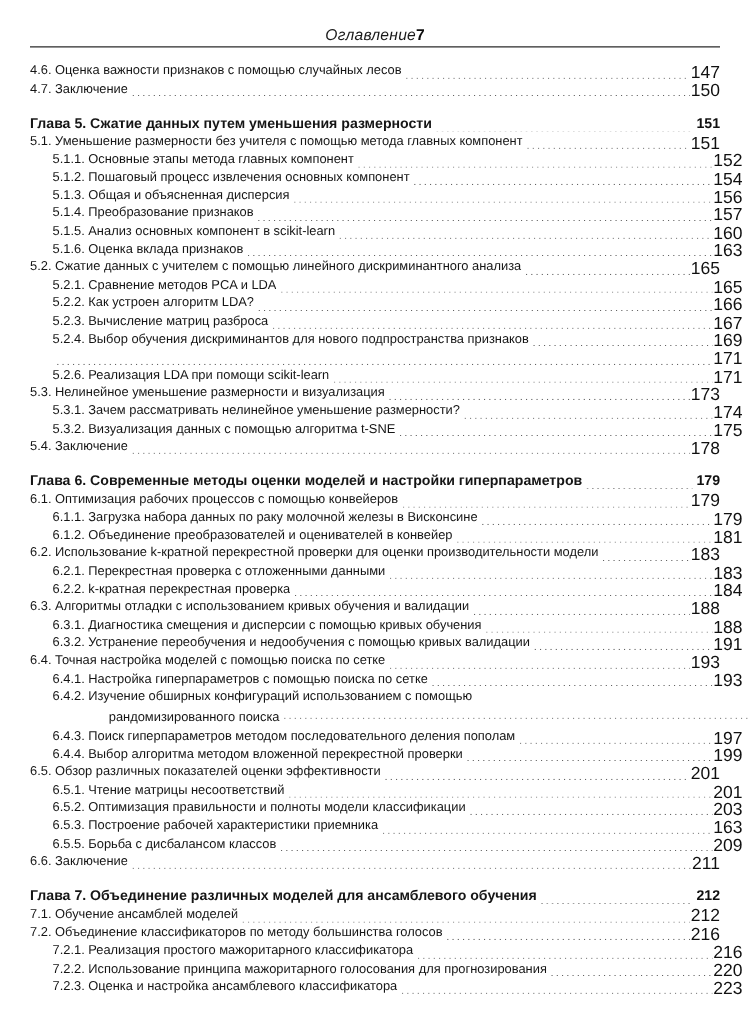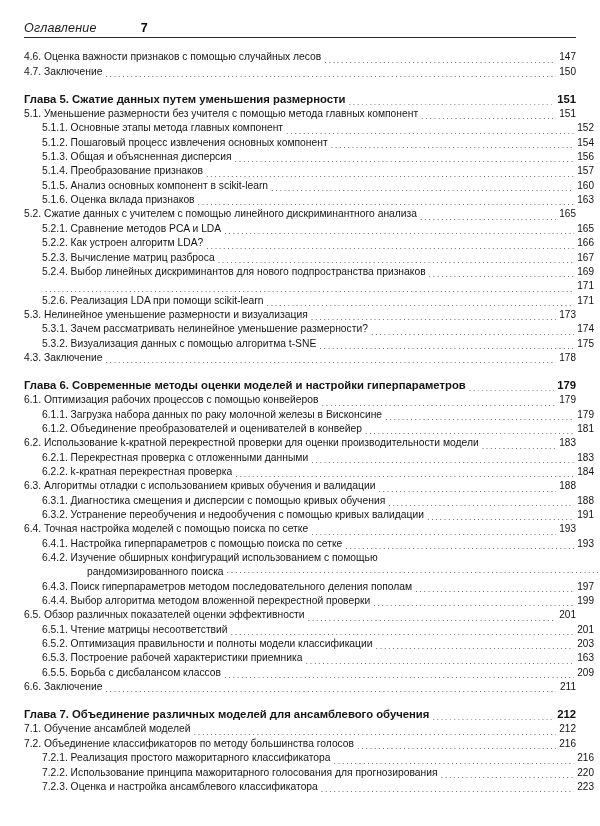--- a/index.html
+++ b/index.html
@@ -21,25 +21,24 @@
     width: 600px;
     height: 826px;
     box-sizing: border-box;
     padding: 0 24px;
   }
 
   
   .running-head {
     display: flex;
     align-items: flex-end;
-    justify-content: flex-start;
+    justify-content: center;
     height: 34px;
     padding-top: 13px;
     box-sizing: border-box;
-    gap: 44px;
   }
   .running-head-title {
     font-style: italic;
     font-size: 12.5px;
     letter-spacing: 0.2px;
     color: #1a1a1a;
     line-height: 1;
   }
   .running-head-page {
     font-weight: bold;
@@ -91,21 +90,21 @@
     font-size: 9px;
     letter-spacing: -0.4px;
     color: #5d5d5d;
     white-space: nowrap;
   }
 
   .toc-page {
     flex: 0 0 auto;
     text-align: right;
     min-width: 19px;
-    font-size: 10px;
+    font-size: 14px;
     color: #101010;
   }
 
   
   .lvl-chapter { padding-left: 0px; }
   .lvl-2       { padding-left: 0px; }
   .lvl-3       { padding-left: 18px; }
 
   
   .toc-entry.chapter {
@@ -216,21 +215,21 @@
         <span class="toc-label">5.2.2. Как устроен алгоритм LDA?</span>
         <span class="toc-dots"></span>
         <span class="toc-page">166</span>
       </div>
       <div class="toc-entry lvl-3">
         <span class="toc-label">5.2.3. Вычисление матриц разброса</span>
         <span class="toc-dots"></span>
         <span class="toc-page">167</span>
       </div>
       <div class="toc-entry lvl-3">
-        <span class="toc-label">5.2.4. Выбор линейных дискриминантов для нового подпространства признаков</span>
+        <span class="toc-label">5.2.4. Выбор обучения дискриминантов для нового подпространства признаков</span>
         <span class="toc-dots"></span>
         <span class="toc-page">169</span>
       </div>
       <div class="toc-entry lvl-3">
         <span class="toc-dots"></span>
         <span class="toc-page">171</span>
       </div>
       <div class="toc-entry lvl-3">
         <span class="toc-label">5.2.6. Реализация LDA при помощи scikit-learn</span>
         <span class="toc-dots"></span>
@@ -245,21 +244,21 @@
         <span class="toc-label">5.3.1. Зачем рассматривать нелинейное уменьшение размерности?</span>
         <span class="toc-dots"></span>
         <span class="toc-page">174</span>
       </div>
       <div class="toc-entry lvl-3">
         <span class="toc-label">5.3.2. Визуализация данных с помощью алгоритма t-SNE</span>
         <span class="toc-dots"></span>
         <span class="toc-page">175</span>
       </div>
       <div class="toc-entry lvl-2">
-        <span class="toc-label">4.3. Заключение</span>
+        <span class="toc-label">5.4. Заключение</span>
         <span class="toc-dots"></span>
         <span class="toc-page">178</span>
       </div>
       <div class="toc-entry lvl-chapter chapter gap-before">
         <span class="toc-label">Глава 6. Современные методы оценки моделей и настройки гиперпараметров</span>
         <span class="toc-dots"></span>
         <span class="toc-page">179</span>
       </div>
       <div class="toc-entry lvl-2">
         <span class="toc-label">6.1. Оптимизация рабочих процессов с помощью конвейеров</span>

